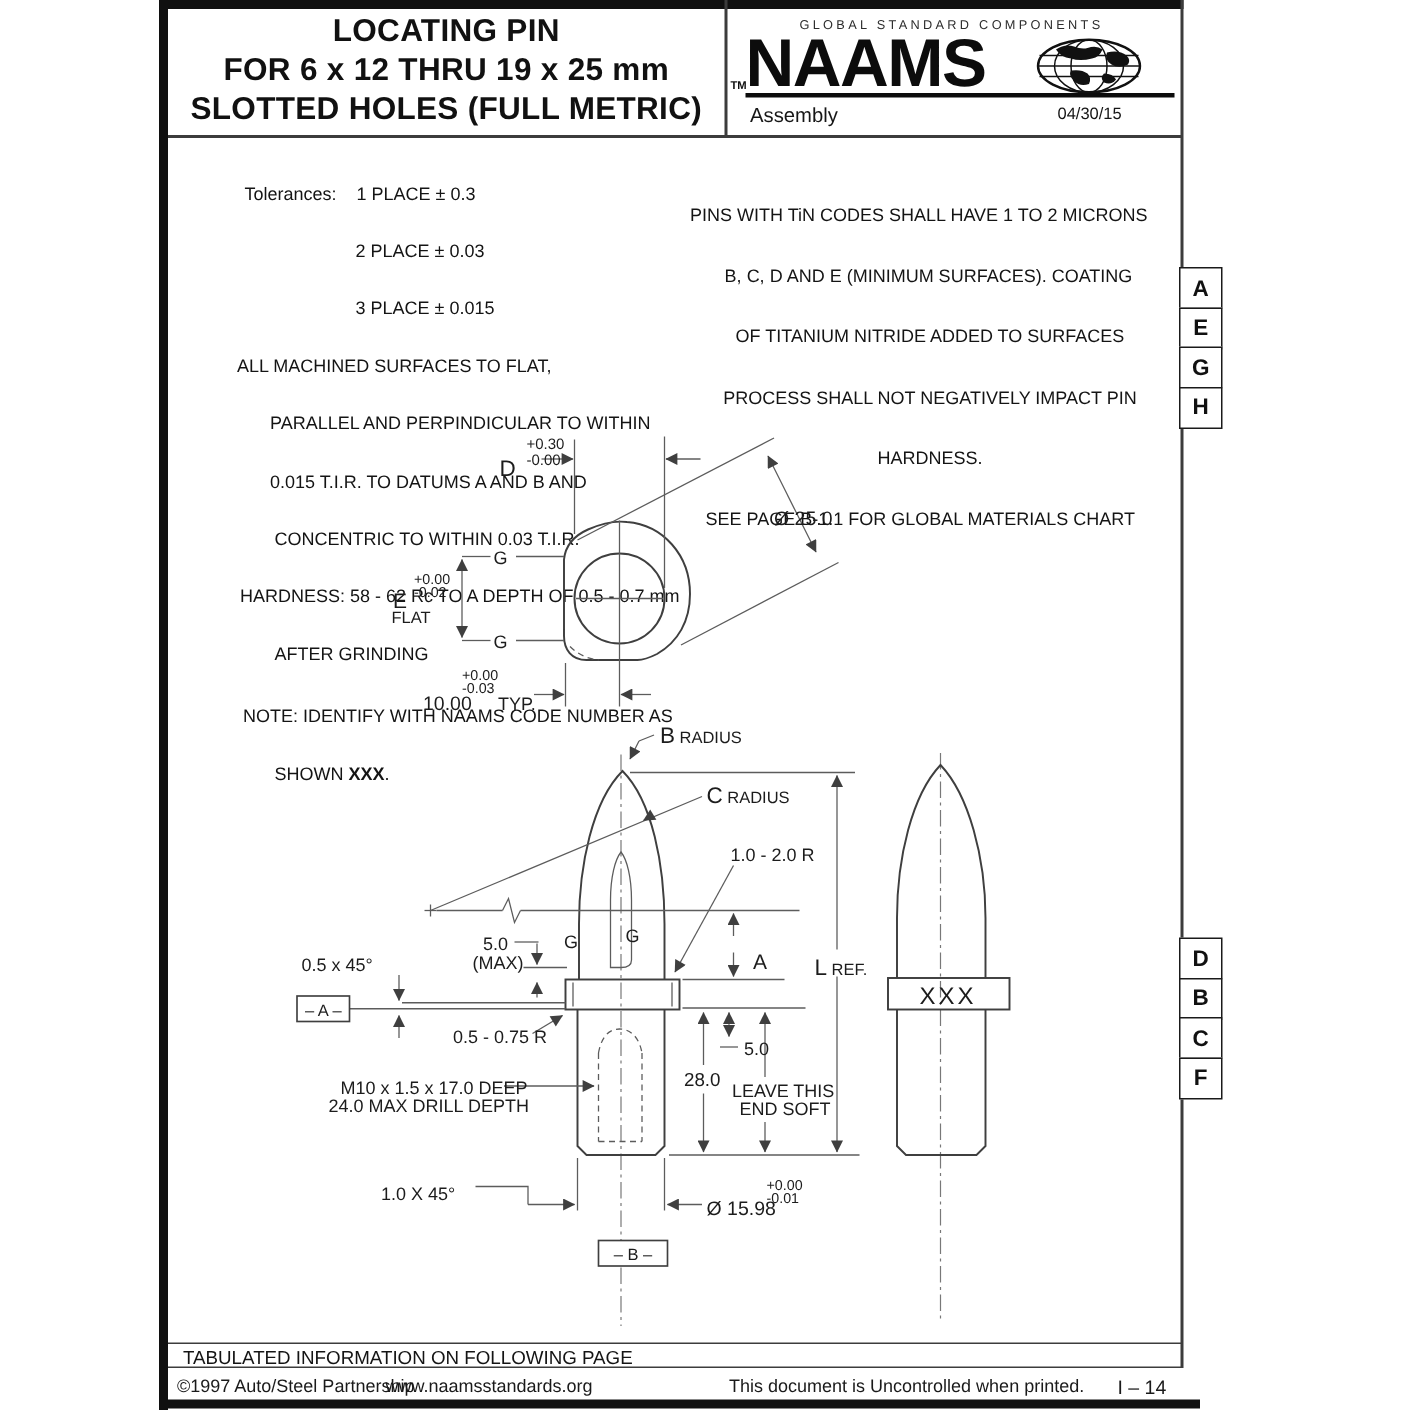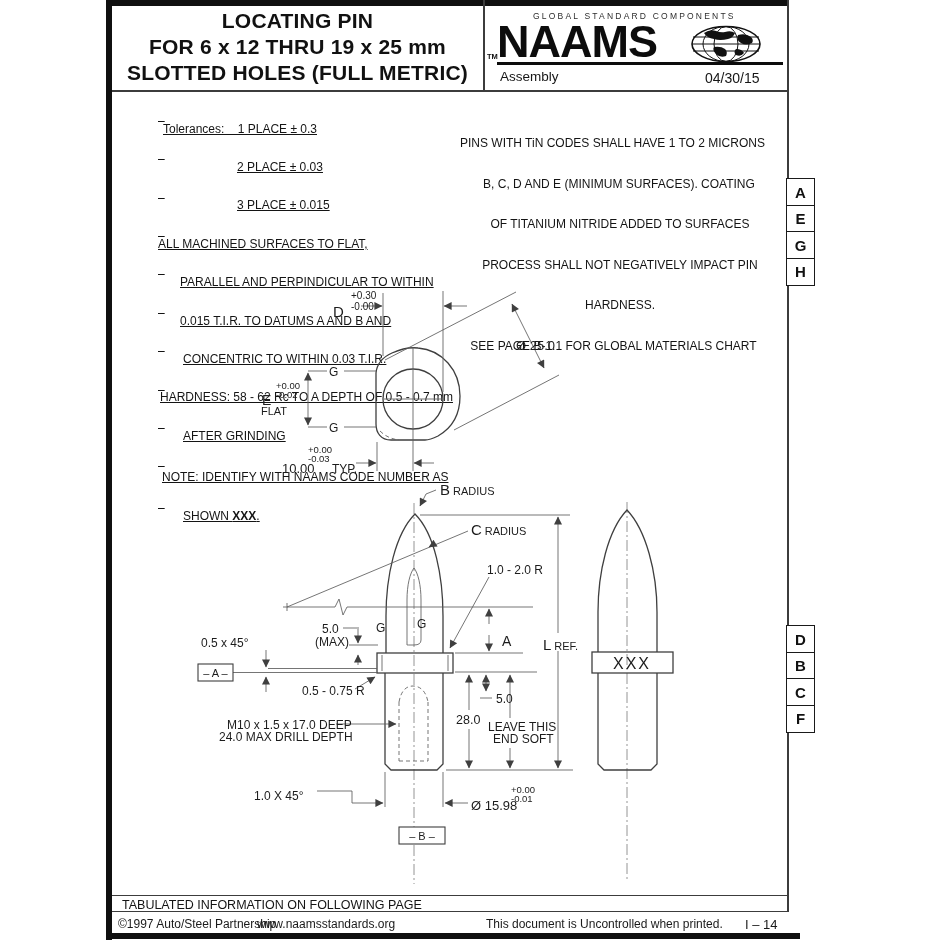--- a/index.html
+++ b/index.html
@@ -10,24 +10,24 @@
   .vline{background:#3c3c3c;position:absolute;}
   .hline{background:#3c3c3c;position:absolute;}
   
   .titleblock{left:112px;top:8px;width:371px;text-align:center;font-weight:bold;font-size:21px;line-height:26px;letter-spacing:.2px;color:#111;}
   
   .tagline{left:518px;top:11px;font-size:8.5px;letter-spacing:2.2px;color:#2d2d2d;margin-left:15px;}
   .tm{left:487px;top:52px;font-size:7.5px;font-weight:bold;color:#111;}
   .naams{left:497px;top:16px;font-size:45px;font-weight:bold;letter-spacing:-1px;color:#0c0c0c;}
   .logorule{left:497px;top:62px;width:286px;height:3px;background:#0c0c0c;}
   .assembly{left:500px;top:69px;font-size:13.5px;color:#161616;}
-  .logodate{left:705px;top:70px;font-size:14px;color:#161616;}
+  .logodate{left:705px;top:70px;font-size:11px;color:#161616;}
   
   .notes{font-size:12px;line-height:12.8px;white-space:pre;color:#141414;}
-  .notes-left{left:158px;top:97px;text-decoration:underline;}
+  .notes-left{left:158px;top:97px;}
   .notes-right{left:460px;top:110px;line-height:13.5px;text-align:center;}
   
   .zbox{position:absolute;left:786px;width:29px;height:28px;border:1.6px solid #1a1a1a;box-sizing:border-box;display:flex;align-items:center;justify-content:center;font-size:15px;font-weight:bold;background:#fff;color:#111;}
   
   .tabulated{left:122px;top:898px;font-size:12.5px;color:#141414;}
   .foot{top:917px;font-size:12px;color:#1a1a1a;}
   
   svg text{font-family:"Liberation Sans",sans-serif;fill:#1c1c1c;}
   .outline{stroke:#3f3f3f;stroke-width:1.3;fill:none;}
   .thin{stroke:#5c5c5c;stroke-width:.85;fill:none;}

